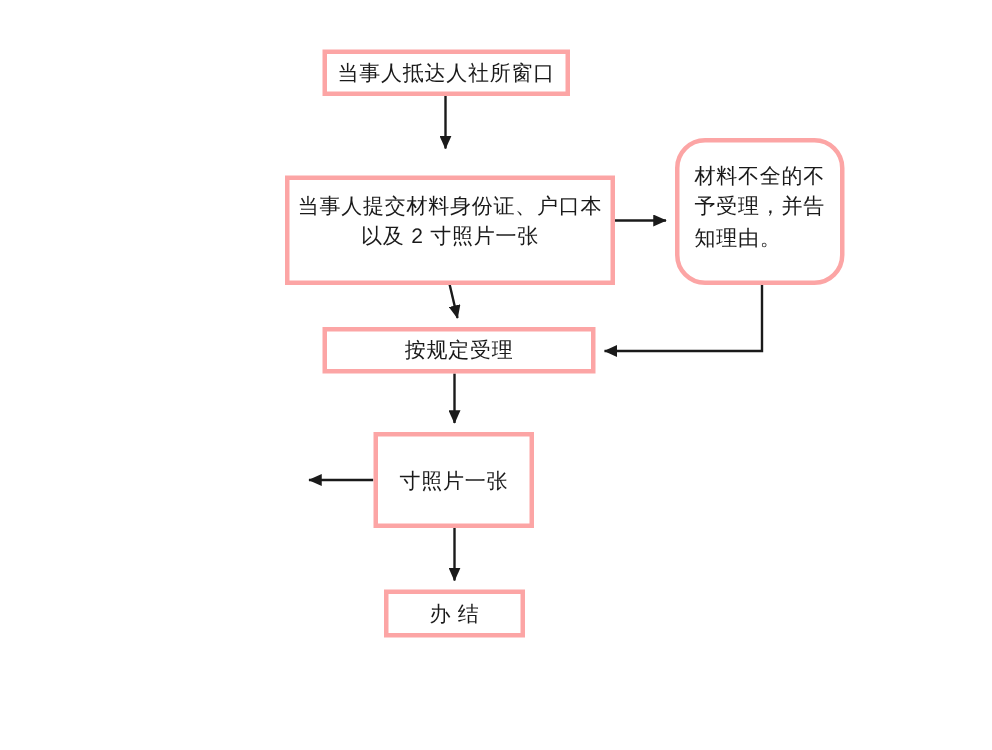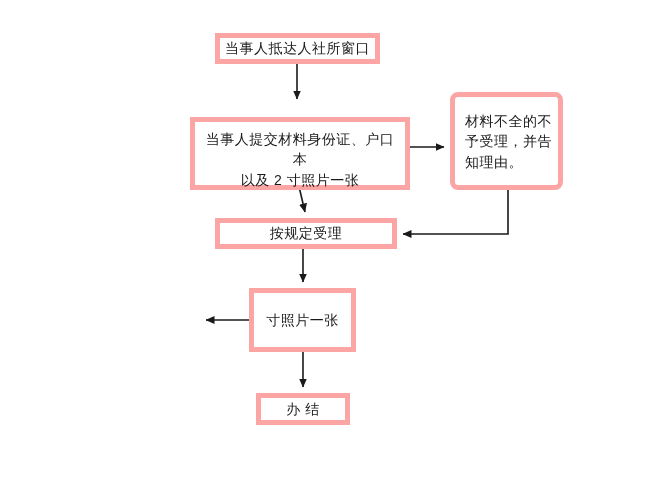--- a/index.html
+++ b/index.html
@@ -15,35 +15,36 @@
   }
   #canvas {
     position: relative;
     width: 661px;
     height: 500px;
     background: #ffffff;
   }
   .node {
     position: absolute;
     box-sizing: border-box;
-    border: 5px solid #fca5a5;
+    border: 3px solid #fca5a5;
     background: #ffffff;
     color: #1a1a1a;
     display: flex;
     align-items: center;
     justify-content: center;
     text-align: center;
     line-height: 1.45;
     font-size: 14px;
     letter-spacing: 0.5px;
     white-space: pre-line;
     padding: 2px 4px;
   }
   .node.rounded {
-    border-radius: 8px;
+    border-radius: 20px;
+    font-family: Liberation Serif, serif;
   }
   .node.align-left {
     justify-content: flex-start;
     text-align: left;
     padding-left: 10px;
   }
   .node.align-top {
     align-items: flex-start;
     padding-top: 8px;
   }

